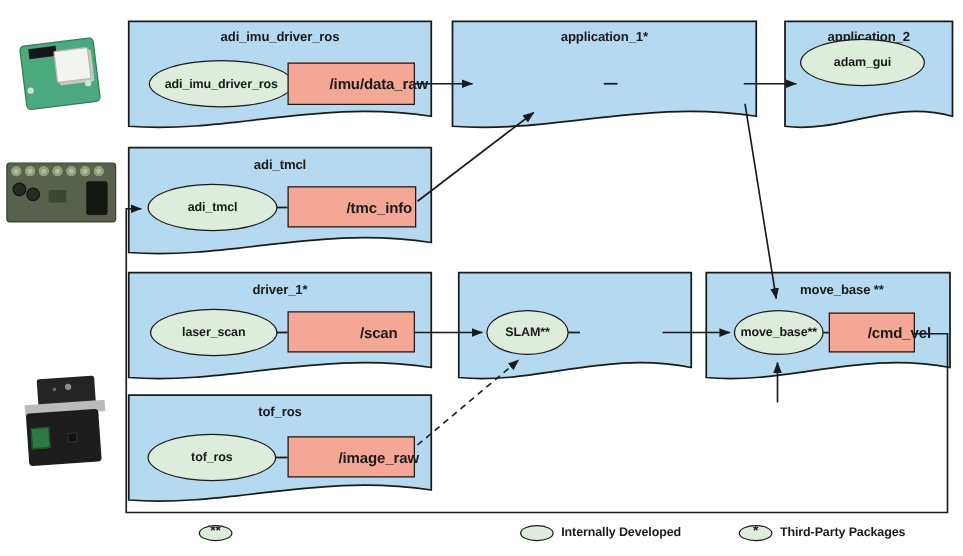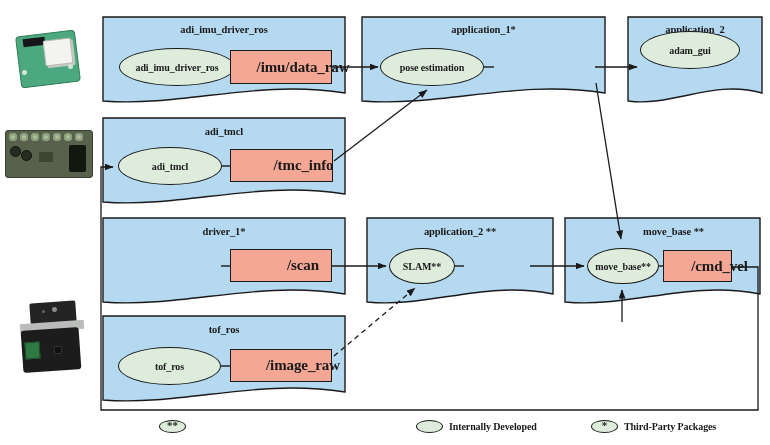--- a/index.html
+++ b/index.html
@@ -1,24 +1,24 @@
 <!DOCTYPE html>
 <html><head>
 <meta charset="utf-8">
 <style>
   html,body{margin:0;padding:0;background:#ffffff;}
   #stage{position:relative;width:770px;height:445px;background:#ffffff;overflow:hidden;
-         font-family:Liberation Serif, serif;color:#1a1a1a;}
+         font-family:Liberation Sans, sans-serif;color:#1a1a1a;}
   svg{position:absolute;left:0;top:0;}
   .box-title{position:absolute;text-align:center;font-weight:bold;font-size:10.5px;letter-spacing:-0.1px;}
   .node{position:absolute;background:#ddecdb;border:1.4px solid #1a1a1a;border-radius:50%;
         display:flex;align-items:center;justify-content:center;font-weight:bold;font-size:10px;
         box-sizing:border-box;letter-spacing:-0.1px;}
   .topic{position:absolute;background:#f4a794;border:1.4px solid #1a1a1a;
-         display:flex;align-items:center;justify-content:center;font-weight:bold;font-size:15px;
+         display:flex;align-items:center;justify-content:center;font-weight:bold;font-size:12px;
          box-sizing:border-box;letter-spacing:-0.1px;padding-left:44px;}
   .legend-ellipse{position:absolute;background:#ddecdb;border:1.3px solid #1a1a1a;border-radius:50%;
          display:flex;align-items:flex-end;justify-content:center;font-weight:bold;font-size:11px;
          box-sizing:border-box;line-height:14px;overflow:hidden;}
   .legend-label{position:absolute;font-weight:bold;font-size:10px;line-height:13px;letter-spacing:-0.1px;}
   .hw{position:absolute;}
   .hw div{position:absolute;}
 </style>
 </head>
 <body>
@@ -97,28 +97,27 @@
     <div style="left:8px;top:31px;width:58px;height:42px;background:#1c1c1c;border-radius:3px;transform:rotate(-4deg)"></div>
     <div style="left:11px;top:44px;width:13px;height:15px;background:#2f7a44;border:1px solid #1c4f2a;transform:rotate(-4deg)"></div>
     <div style="left:40px;top:48px;width:6px;height:6px;background:#111;border:1px solid #333;transform:rotate(-4deg)"></div>
   </div>
 
   <div class="box-title" style="left:103px;top:24px;width:242px">adi_imu_driver_ros</div>
   <div class="box-title" style="left:362px;top:24px;width:243px">application_1*</div>
   <div class="box-title" style="left:628px;top:24px;width:134px">application_2</div>
   <div class="box-title" style="left:103px;top:126px;width:242px">adi_tmcl</div>
   <div class="box-title" style="left:103px;top:226px;width:242px">driver_1*</div>
-  <div class="box-title" style="left:367px;top:226px;width:186px">application_2 **</div>
   <div class="box-title" style="left:565px;top:226px;width:217px">move_base **</div>
   <div class="box-title" style="left:103px;top:324px;width:242px">tof_ros</div>
 
   <div class="node" style="left:119px;top:48px;width:116px;height:38px">adi_imu_driver_ros</div>
-  <div class="node" style="left:380px;top:48px;width:104px;height:38px">pose estimation</div>
   <div class="node" style="left:640px;top:31px;width:100px;height:38px">adam_gui</div>
   <div class="node" style="left:118px;top:147px;width:104px;height:38px">adi_tmcl</div>
+  <div class="node" style="left:120px;top:247px;width:102px;height:38px">laser_scan</div>
   <div class="node" style="left:389px;top:248px;width:66px;height:36px">SLAM**</div>
   <div class="node" style="left:587px;top:248px;width:72px;height:36px">move_base**</div>
   <div class="node" style="left:118px;top:347px;width:103px;height:38px">tof_ros</div>
 
   <div class="topic" style="left:230px;top:50px;width:102px;height:34px">/imu/data_raw</div>
   <div class="topic" style="left:230px;top:149px;width:103px;height:33px">/tmc_info</div>
   <div class="topic" style="left:230px;top:249px;width:102px;height:33px">/scan</div>
   <div class="topic" style="left:663px;top:250px;width:69px;height:32px">/cmd_vel</div>
   <div class="topic" style="left:230px;top:349px;width:102px;height:33px">/image_raw</div>
 

